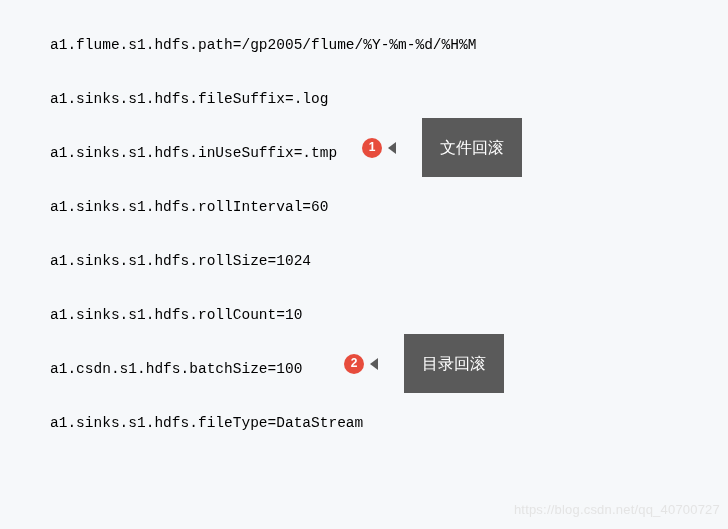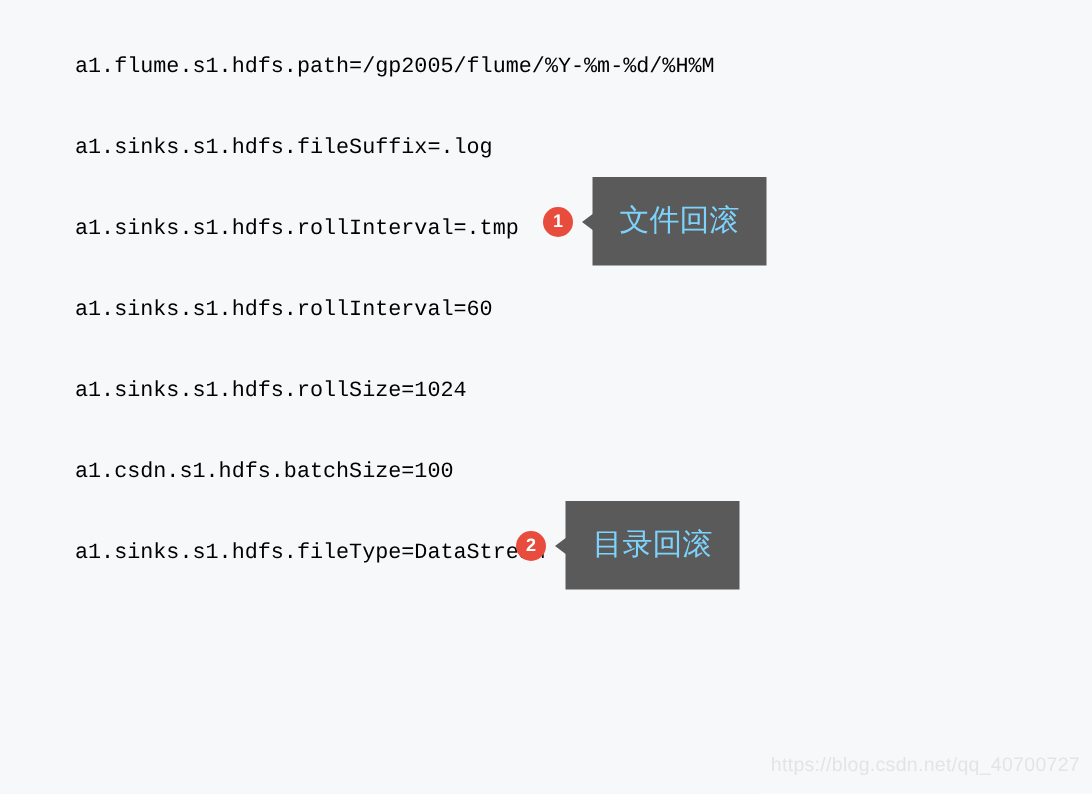--- a/index.html
+++ b/index.html
@@ -47,45 +47,47 @@
   }
   .arrow {
     width: 0; height: 0;
     border-top: 6px solid transparent;
     border-bottom: 6px solid transparent;
     border-right: 8px solid #5a5a5a;
     margin-right: -1px;
   }
   .callout {
     background: #5a5a5a;
-    color: #7dd3fc;
+    color: #ffffff;
     font-family: "Microsoft YaHei", Arial, sans-serif;
-    font-size: 20px;
+    font-size: 16px;
     padding: 16px 18px;
     white-space: nowrap;
+    margin-left: 27px;
   }
   .watermark {
     position: absolute;
     right: 8px;
     bottom: 6px;
     font-family: Arial, sans-serif;
     font-size: 13px;
     color: #e4e4e4;
     letter-spacing: 0.2px;
   }
 </style>
 </head>
 <body>
 
 <div class="code-block">
 <span class="line">a1.flume.s1.hdfs.path=/gp2005/flume/%Y-%m-%d/%H%M</span>
 <span class="line">a1.sinks.s1.hdfs.fileSuffix=.log</span>
-<span class="line">a1.sinks.s1.hdfs.rollInterval=.tmp</span>
+<span class="line">a1.sinks.s1.hdfs.inUseSuffix=.tmp</span>
 <span class="line">a1.sinks.s1.hdfs.rollInterval=60</span>
 <span class="line">a1.sinks.s1.hdfs.rollSize=1024</span>
+<span class="line">a1.sinks.s1.hdfs.rollCount=10</span>
 <span class="line">a1.csdn.s1.hdfs.batchSize=100</span>
 <span class="line">a1.sinks.s1.hdfs.fileType=DataStream</span>
 
 
 
 
 
 
 
 

